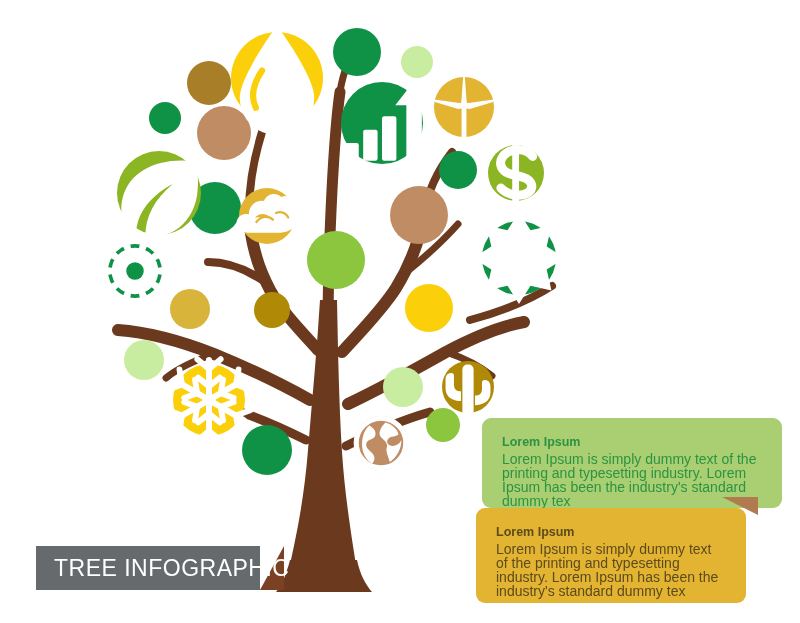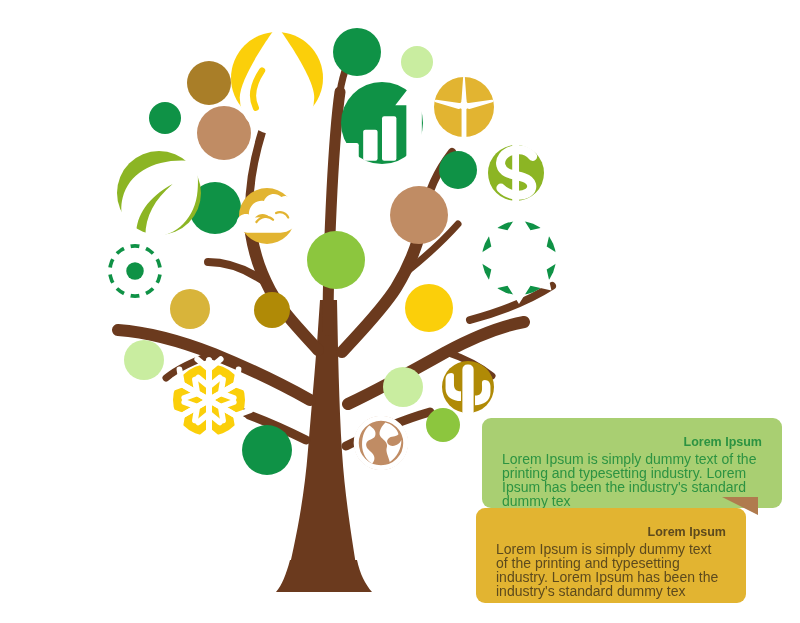--- a/index.html
+++ b/index.html
@@ -69,21 +69,20 @@
     position: absolute;
     border-radius: 9px;
     box-sizing: border-box;
     padding: 16px 20px 14px 20px;
   }
   .callout .c-title {
     font-size: 12.5px;
     font-weight: bold;
     margin: 0 0 2px 0;
     line-height: 16px;
-    text-align: right;
   }
   .callout .c-body {
     font-size: 14px;
     line-height: 14px;
     margin: 0;
     max-width: 268px;
   }
 
   #callout-green {
     left: 482px;
@@ -283,20 +282,25 @@
           <g transform="translate(344.55,406.55) scale(0.7290000000000001)">
             <circle fill="none" stroke="#ffffff" stroke-width="7" cx="50" cy="50" r="34"></circle>
             <path fill="#ffffff" d="M34 26 C40 30 44 34 42 40 C40 46 32 44 30 50 C28 56 34 60 38 64 C42 68 42 74 38 78 C30 74 24 64 24 52 C24 40 28 31 34 26 Z"></path>
             <path fill="#ffffff" d="M56 22 C64 24 72 30 74 38 C70 42 64 40 60 44 C56 48 60 54 66 54 C72 54 76 50 78 46 C78 58 72 70 62 76 C60 68 56 62 58 56 C60 50 54 46 50 42 C46 38 48 30 56 22 Z"></path>
           </g>
         </g>
       </g>
 
   </svg>
 
+  <div class="title-banner">
+    <div class="banner-body" style="background: rgb(102, 106, 109);"></div>
+    <div class="banner-edge" style="border-bottom-color: rgb(122, 66, 34);"></div>
+    <div class="banner-text" style="color: rgb(255, 255, 255);">TREE INFOGRAPHIC</div>
+  </div>
 
   <div class="tail" id="tail-green" style="border-right-color: rgb(126, 176, 43);"></div>
   <div class="callout" id="callout-green" style="background: rgb(169, 207, 114);">
     <p class="c-title" style="color: rgb(44, 147, 66);">Lorem Ipsum</p>
     <p class="c-body" style="color: rgb(44, 147, 66);">Lorem Ipsum is simply dummy text of the printing and typesetting industry. Lorem Ipsum has been the industry's standard dummy tex</p>
   </div>
 
   <div class="tail" id="tail-brown" style="border-top-color: rgb(176, 123, 78);"></div>
   <div class="callout" id="callout-yellow" style="background: rgb(226, 180, 49);">
     <p class="c-title" style="color: rgb(93, 74, 29);">Lorem Ipsum</p>

